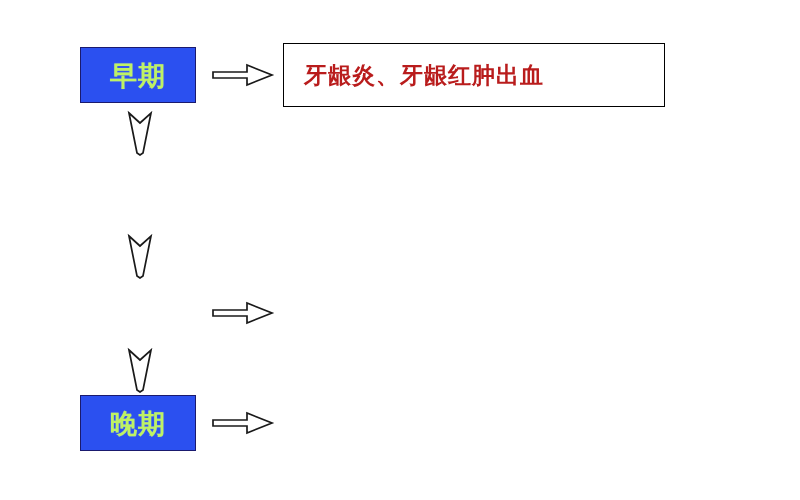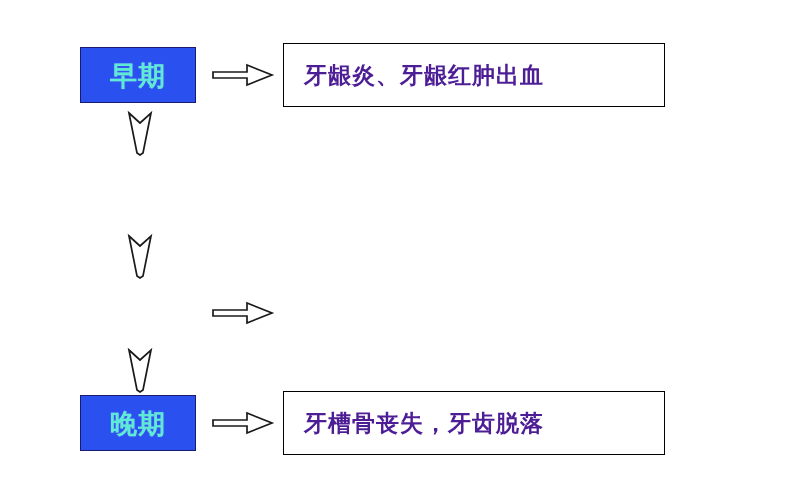--- a/index.html
+++ b/index.html
@@ -38,21 +38,21 @@
     border: 1px solid #1a1a6e;
     box-sizing: border-box;
     display: flex;
     align-items: center;
     justify-content: center;
   }
   .stage-box.w2 { left: 80px; width: 116px; }
   .stage-box.w3 { left: 77px; width: 122px; }
 
   .stage-label {
-    color: #5eead4;
+    color: #bef264;
     font-family: "DejaVu Sans", sans-serif;
     font-weight: bold;
     font-size: 27px;
     letter-spacing: 1px;
     line-height: 1;
     white-space: nowrap;
     text-shadow: 0 0 1px rgba(255,255,255,0.35);
     text-align: right;
   }
   .stage-box.w3 .stage-label {
@@ -78,21 +78,21 @@
     width: 382px;
     height: 64px;
     background: #ffffff;
     border: 1.6px solid #000000;
     box-sizing: border-box;
     display: flex;
     align-items: center;
   }
   .desc-text {
     padding-left: 20px;
-    color: #4c1d95;
+    color: #b91c1c;
     font-family: "DejaVu Sans", sans-serif;
     font-size: 23px;
     font-weight: 600;
     letter-spacing: 1px;
     white-space: nowrap;
     line-height: 1;
   }
 
   
   .v-arrow {
@@ -151,18 +151,15 @@
 
   <div class="stage-row" style="top:395px;">
     <div class="stage-box w2">
       <span class="stage-label">晚期</span>
     </div>
     <div class="h-arrow">
       <svg width="64" height="26" viewBox="0 0 64 26">
         <path d="M2,10 L36,10 L36,3 L61,13 L36,23 L36,16 L2,16 Z" fill="#ffffff" stroke="#1a1a1a" stroke-width="1.7" stroke-linejoin="miter"></path>
       </svg>
     </div>
-    <div class="desc-box">
-      <span class="desc-text">牙槽骨丧失，牙齿脱落</span>
-    </div>
   </div>
 
 </div>
 
 </body></html>

